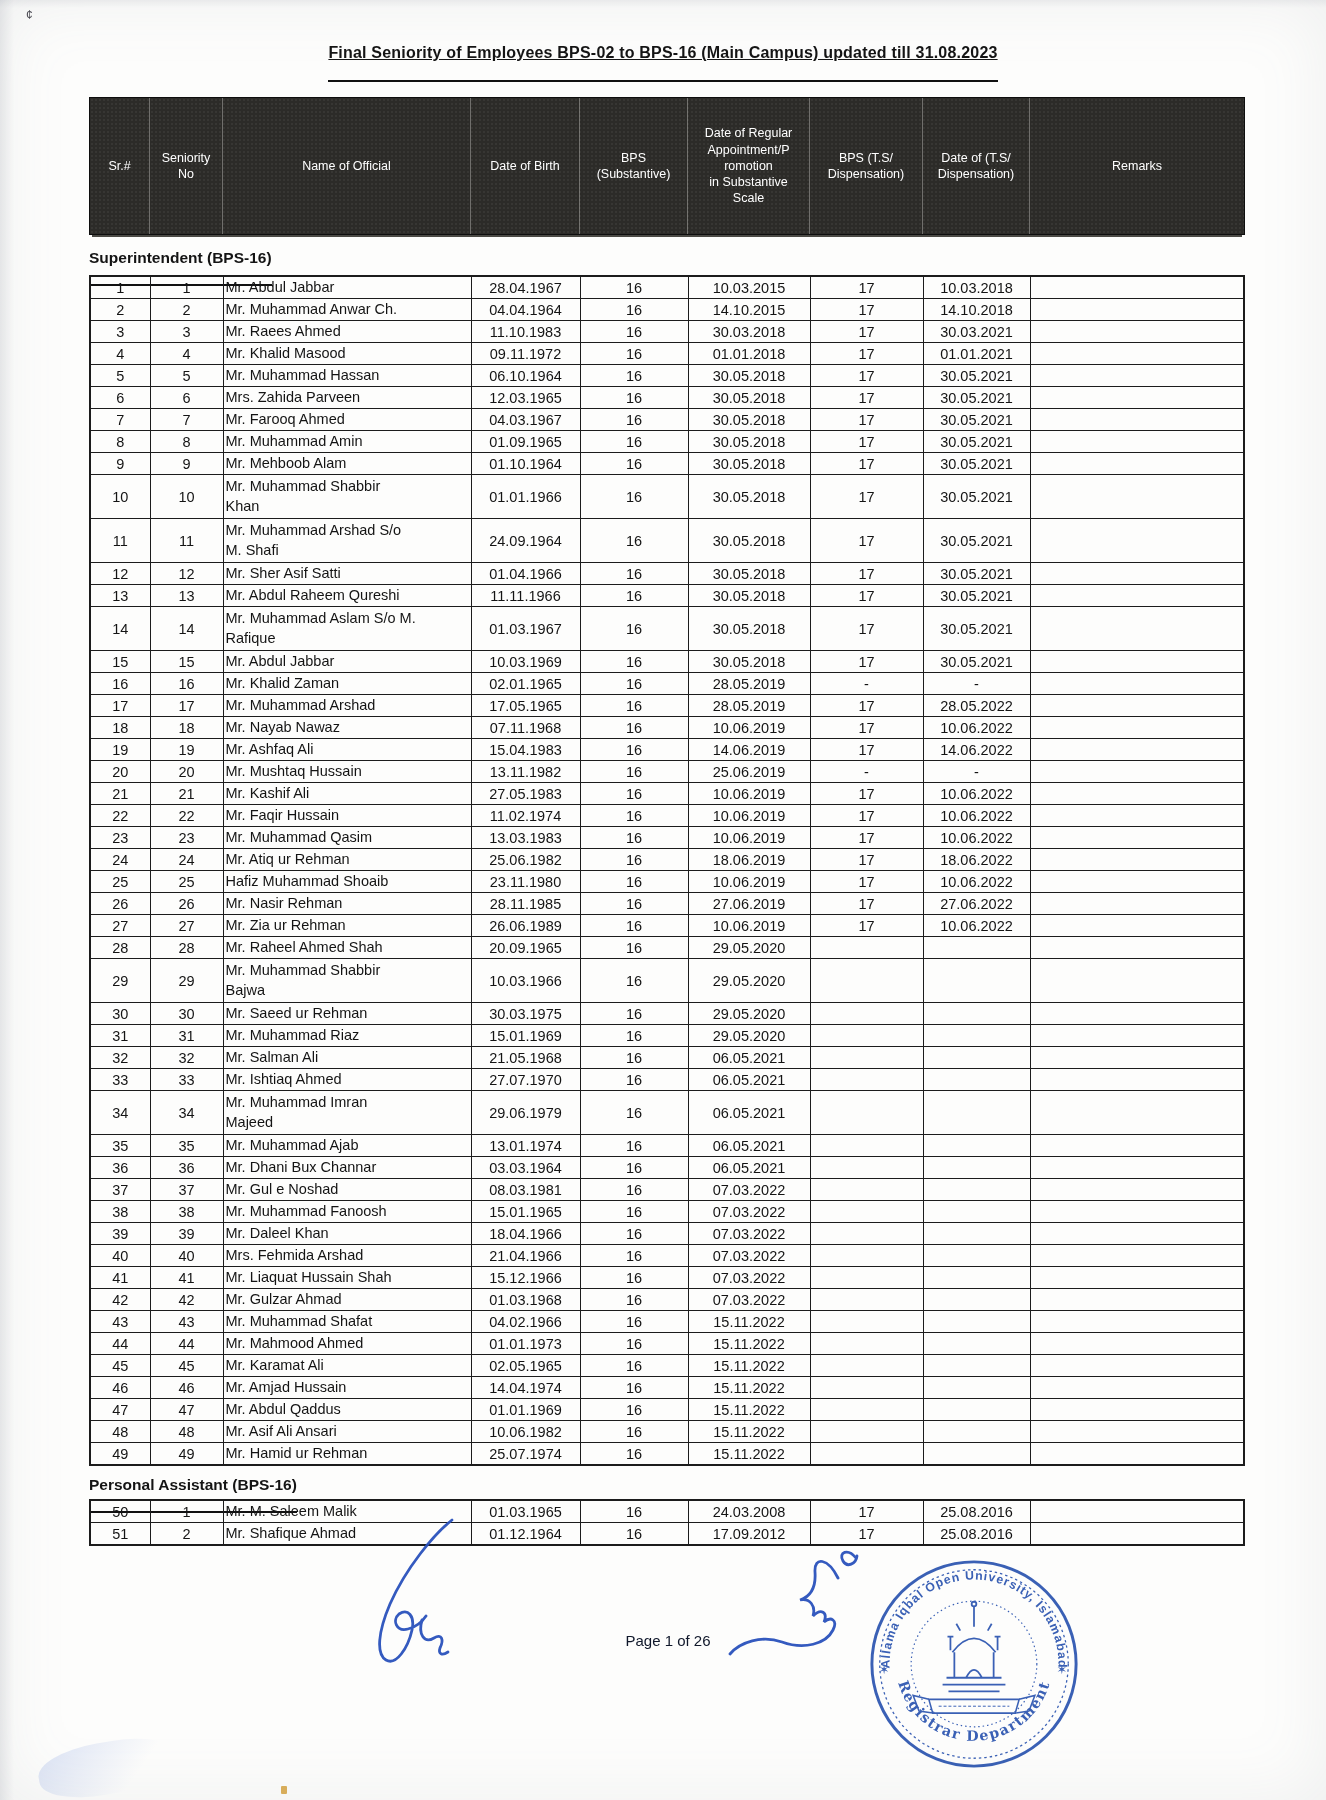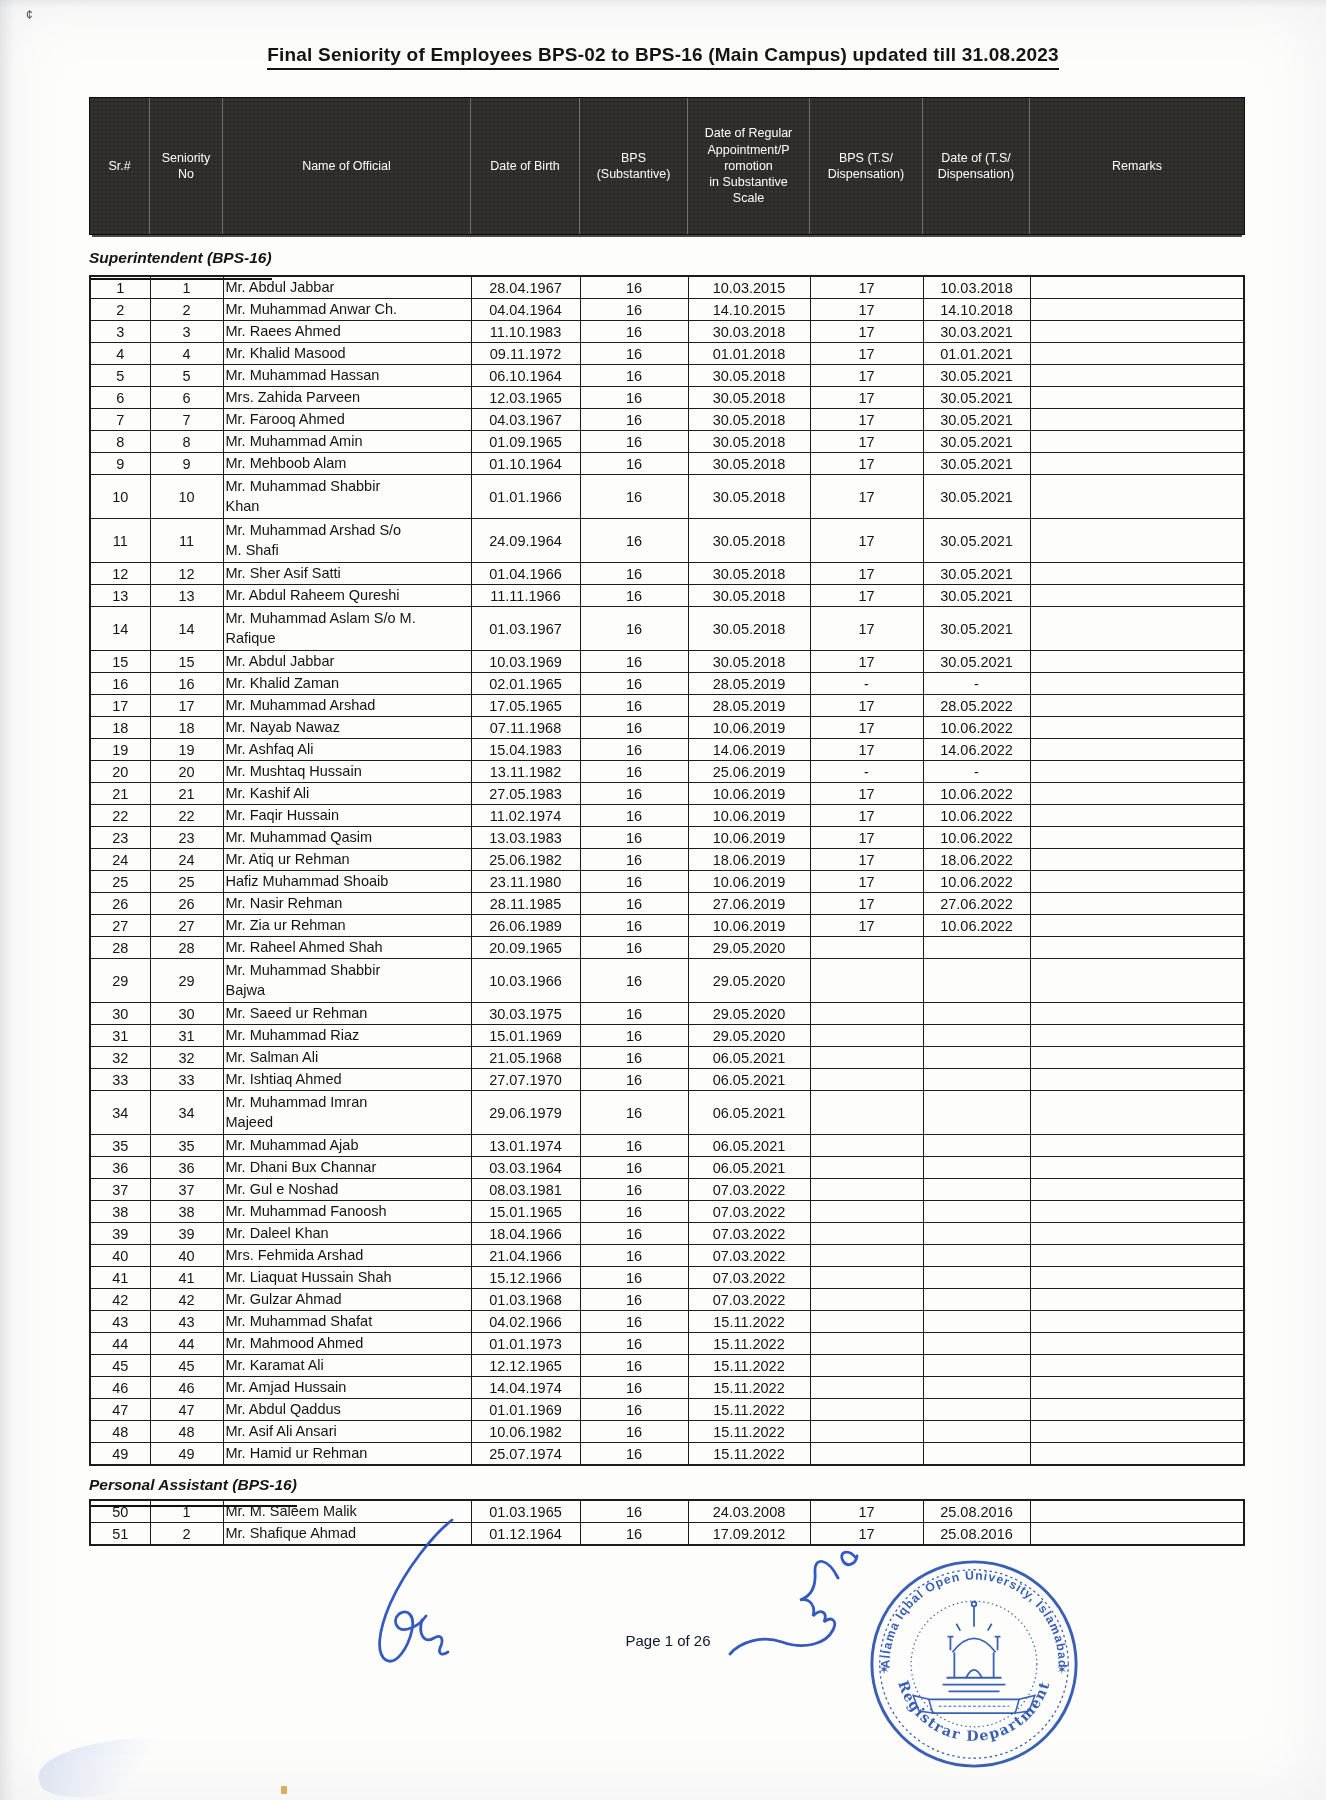--- a/index.html
+++ b/index.html
@@ -1,37 +1,37 @@
 <!DOCTYPE html>
 <html><head>
 <meta charset="utf-8">
 <style>
   html,body{margin:0;padding:0;background:#e8e8ea;}
   .page{position:relative;width:1326px;height:1800px;background:#fdfdfc;overflow:hidden;
         font-family:"Liberation Sans", sans-serif;color:#141414;
         box-shadow:inset 0 0 70px rgba(110,115,130,0.10);}
   .artifact-mark{position:absolute;left:26px;top:8px;font-size:12px;color:#4a4a52;}
   .doc-title-wrap{position:absolute;left:0;top:44px;width:100%;text-align:center;}
-  .doc-title{display:inline-block;font-size:19px;font-weight:bold;letter-spacing:.2px;
-             border-bottom:2.5px solid #111;padding-bottom:2px;}
+  .doc-title{display:inline-block;font-size:16px;font-weight:bold;letter-spacing:.2px;
+             border-bottom:2.5px solid #111;padding-bottom:18px;text-decoration:underline;}
   
   .band{position:absolute;left:89px;top:97px;width:1156px;height:138px;
         background:#2c2b28;
         background-image:radial-gradient(rgba(255,255,255,0.05) 1px, transparent 1px);
         background-size:4px 4px;
         border:1px solid #0e0e0e;box-sizing:border-box;
         display:grid;grid-template-columns:60px 73px 248px 109px 108px 122px 113px 107px 214px;
         box-shadow:0 5px 0 -3px #4b4a45;}
   .hc{display:flex;align-items:center;justify-content:center;text-align:center;
       color:#fff;font-weight:normal;font-size:12.5px;line-height:1.3;white-space:pre-line;
       border-right:1px solid rgba(215,215,210,0.40);padding:2px;}
   .hc:last-child{border-right:none;}
   
   .sec-heading{position:absolute;left:89px;font-size:15.5px;font-weight:bold;
-               border-bottom:2px solid #111;padding-bottom:11px;font-style:italic;}
+               border-bottom:2px solid #111;padding-bottom:17px;}
   #sec-heading-0{top:249px;}
   #sec-heading-1{top:1476px;}
   
   table.seniority{position:absolute;left:89px;border-collapse:collapse;table-layout:fixed;
                   width:1156px;font-size:14.5px;}
   #table-0{top:275px;}
   #table-1{top:1499px;}
   table.seniority td{border:1px solid #1c1c1c;height:21px;text-align:center;
                      padding:0 2px;overflow:hidden;}
   table.seniority{border:2px solid #1c1c1c;}
@@ -589,21 +589,21 @@
           <td class="c4">16</td>
           <td class="c5">15.11.2022</td>
           <td class="c6"></td>
           <td class="c7"></td>
           <td class="c8"></td>
         </tr>
         <tr>
           <td class="c0">45</td>
           <td class="c1">45</td>
           <td class="c2">Mr. Karamat Ali</td>
-          <td class="c3">12.12.1965</td>
+          <td class="c3">02.05.1965</td>
           <td class="c4">16</td>
           <td class="c5">15.11.2022</td>
           <td class="c6"></td>
           <td class="c7"></td>
           <td class="c8"></td>
         </tr>
         <tr>
           <td class="c0">46</td>
           <td class="c1">46</td>
           <td class="c2">Mr. Amjad Hussain</td>

